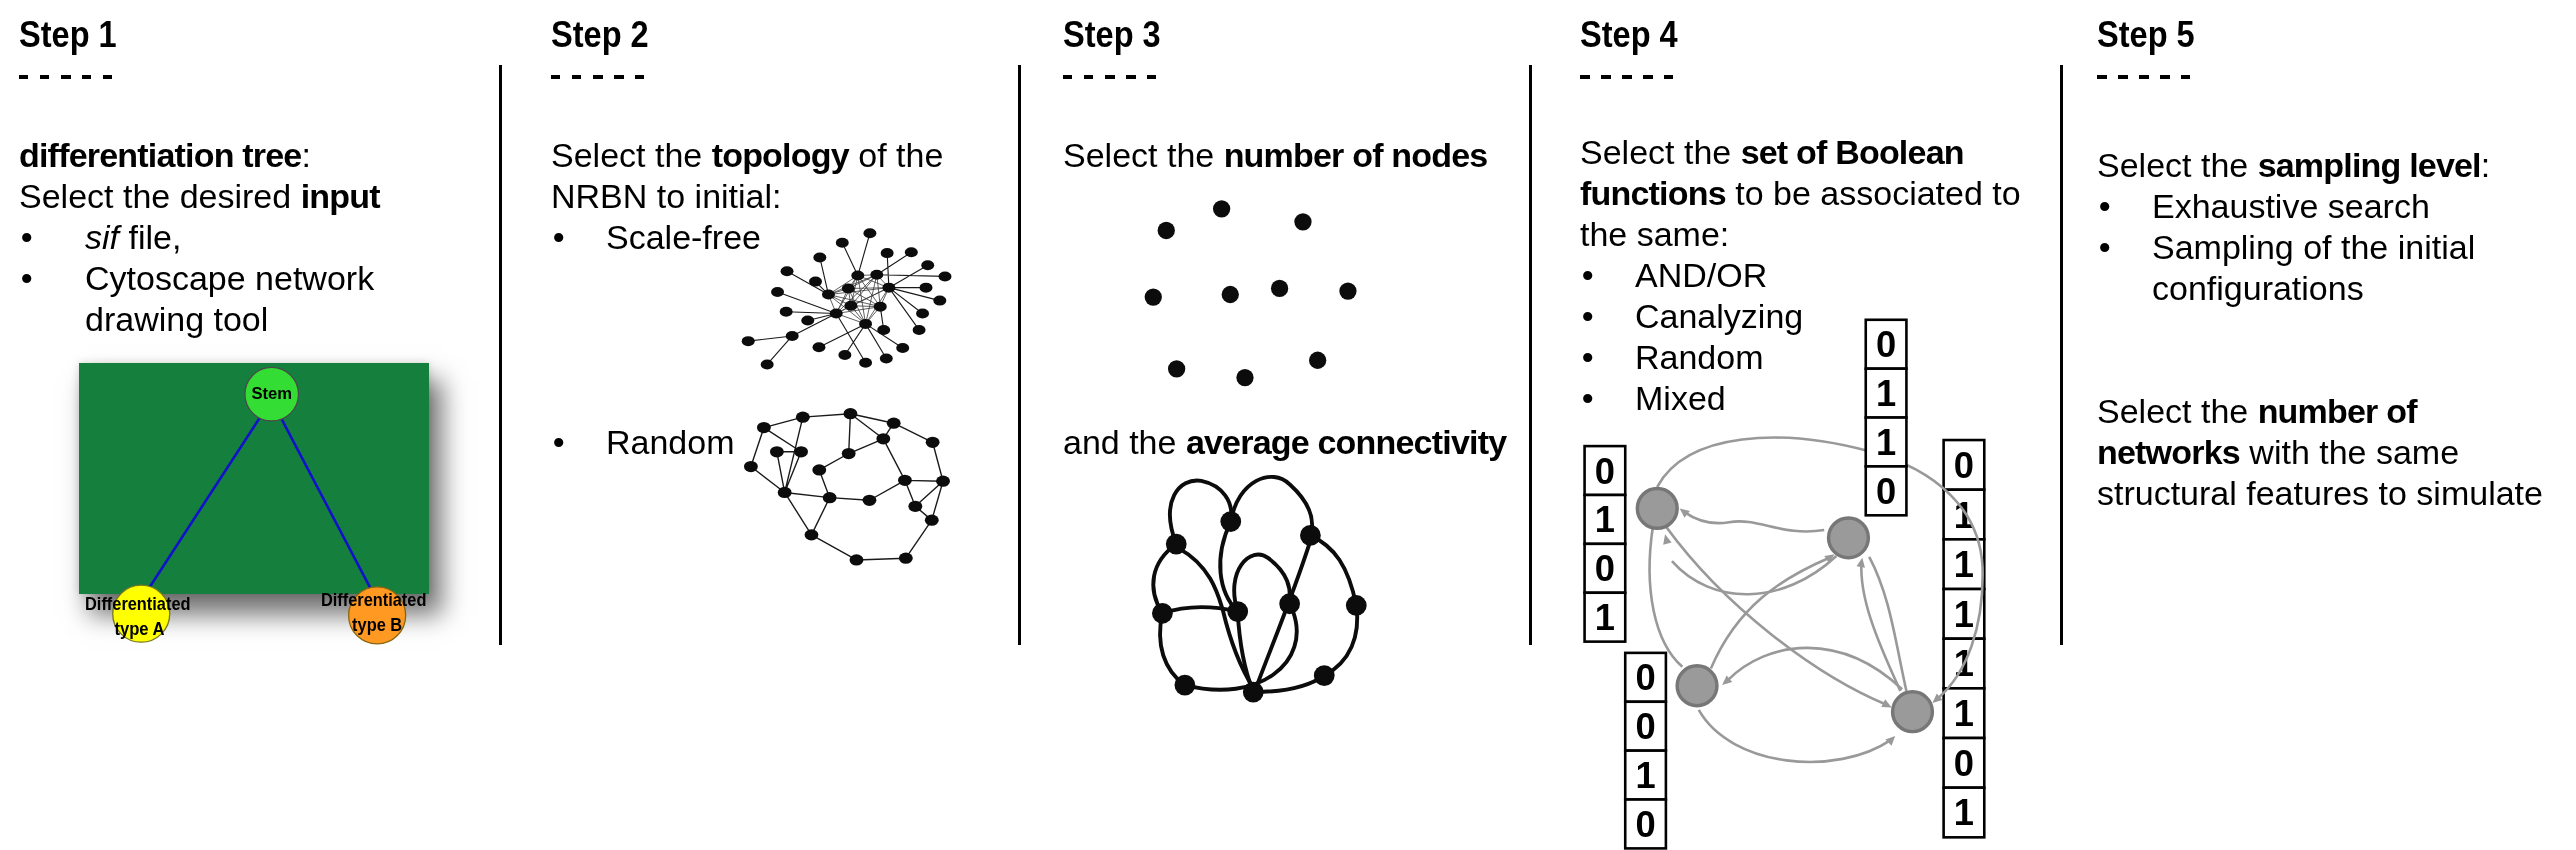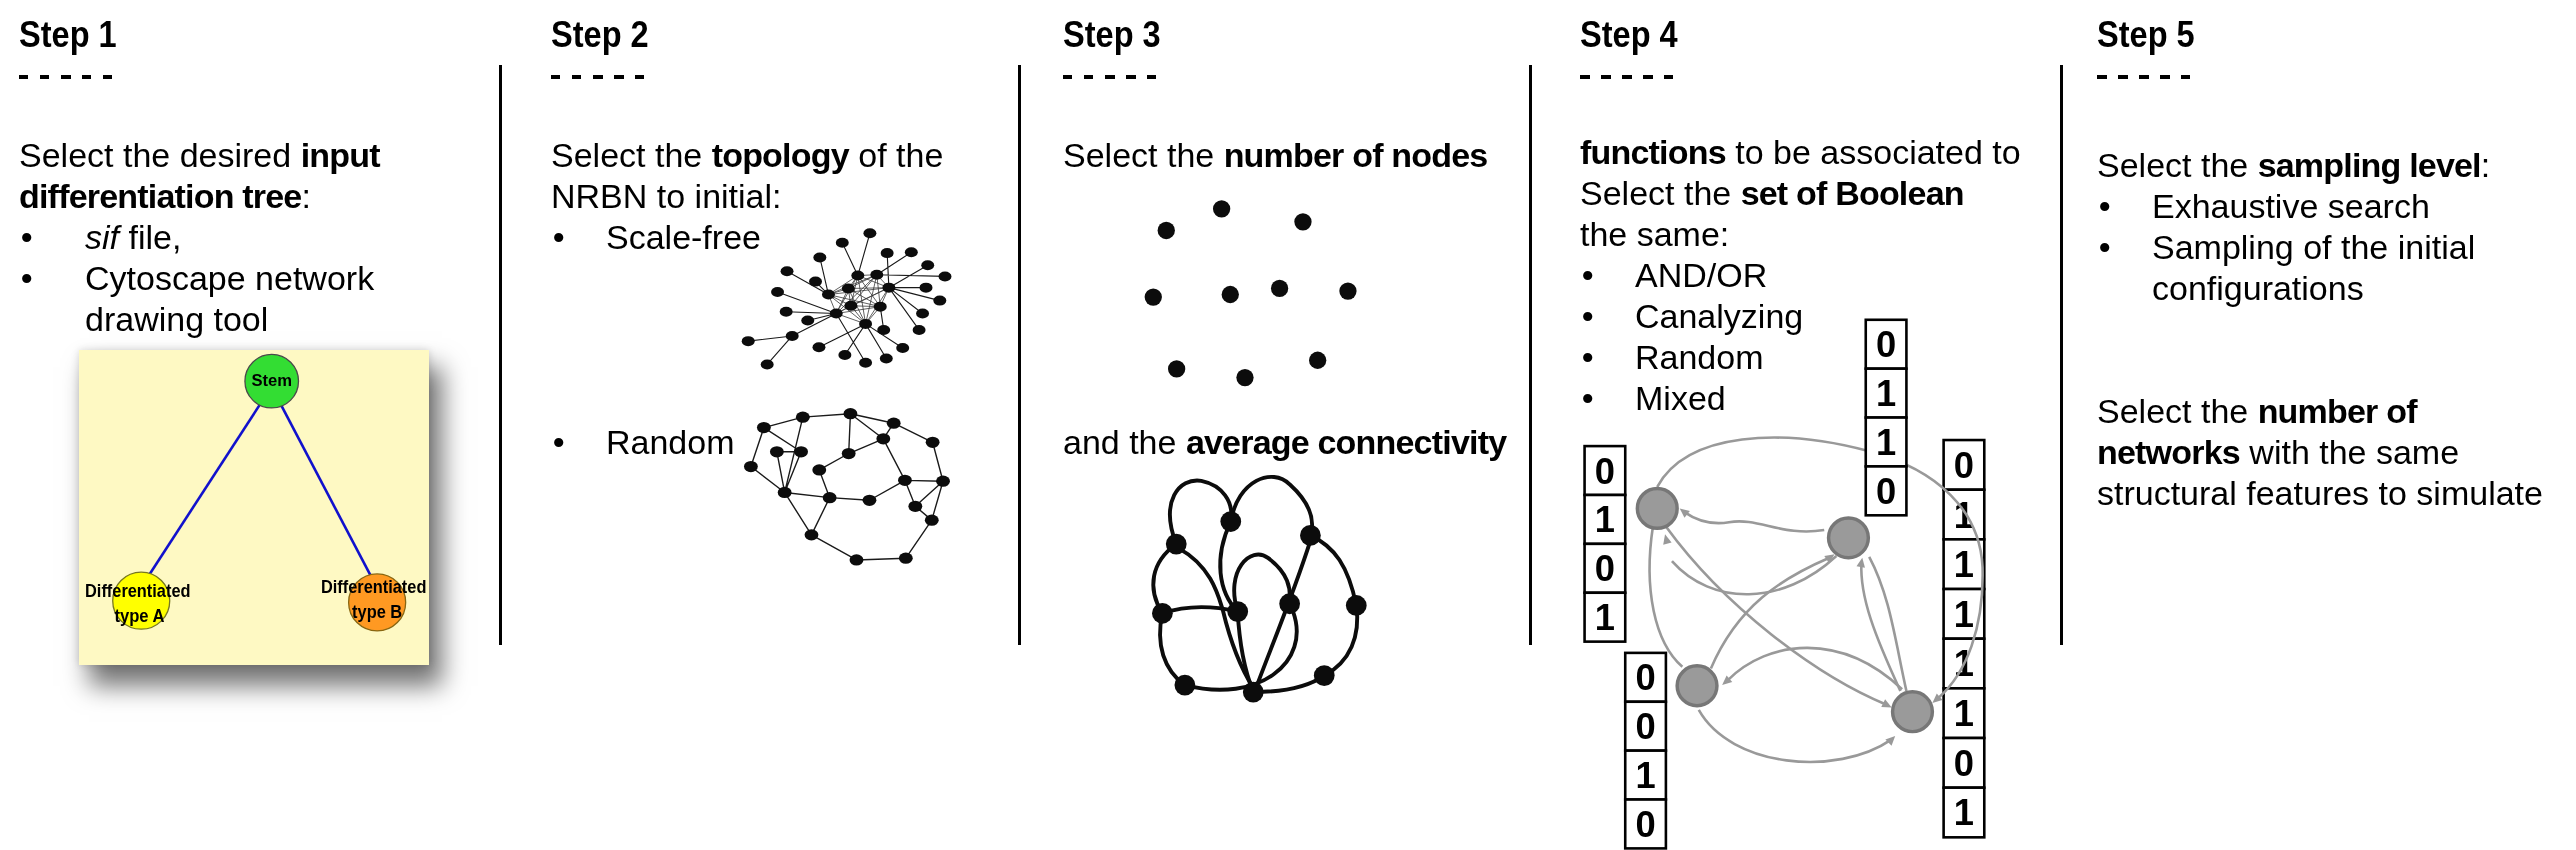--- a/index.html
+++ b/index.html
@@ -26,22 +26,22 @@
 <div class="dash" style="left:19px"></div>
 <div class="hd" style="left:551px">Step 2</div>
 <div class="dash" style="left:551px"></div>
 <div class="hd" style="left:1063px">Step 3</div>
 <div class="dash" style="left:1063px"></div>
 <div class="hd" style="left:1580px">Step 4</div>
 <div class="dash" style="left:1580px"></div>
 <div class="hd" style="left:2097px">Step 5</div>
 <div class="dash" style="left:2097px"></div>
 <div class="txt" style="left:19px;top:135px">
+<div><b>differentiation tree</b>:</div>
 <div>Select the desired <b>input</b></div>
-<div><b>differentiation tree</b>:</div>
 <div class="li1"><span class="bu">•</span><i>sif</i> file,</div>
 <div class="li1"><span class="bu">•</span>Cytoscape network</div>
 <div class="ind1">drawing tool</div>
 </div>
 <div class="txt" style="left:551px;top:135px">
 <div>Select the <b>topology</b> of the</div>
 <div>NRBN to initial:</div>
 <div class="li"><span class="bu">•</span>Scale-free</div>
 <div class="blank"></div>
       <div class="blank"></div>
@@ -53,40 +53,40 @@
 <div>Select the <b>number of nodes</b></div>
 <div class="blank"></div>
       <div class="blank"></div>
       <div class="blank"></div>
 <div class="blank"></div>
       <div class="blank"></div>
       <div class="blank"></div>
 <div>and the <b>average connectivity</b></div>
 </div>
 <div class="txt" style="left:1580px;top:132px">
+<div>Select the <b>set of Boolean</b></div>
 <div><b>functions</b> to be associated to</div>
-<div>Select the <b>set of Boolean</b></div>
 <div>the same:</div>
 <div class="li"><span class="bu">•</span>AND/OR</div>
 <div class="li"><span class="bu">•</span>Canalyzing</div>
 <div class="li"><span class="bu">•</span>Random</div>
 <div class="li"><span class="bu">•</span>Mixed</div>
 </div>
 <div class="txt" style="left:2097px;top:145px">
 <div>Select the <b>sampling level</b>:</div>
 <div class="li"><span class="bu">•</span>Exhaustive search</div>
 <div class="li"><span class="bu">•</span>Sampling of the initial</div>
 <div class="ind">configurations</div>
 <div class="blank"></div>
       <div class="blank"></div>
 <div>Select the <b>number of</b></div>
 <div><b>networks</b> with the same</div>
 <div>structural features to simulate</div>
 </div>
-<div style="position:absolute;left:79px;top:350px;width:350px;height:315px;background:#fef9c3;box-shadow:0 0 7.8px rgba(0,0,0,0.15), 11.2px 19px 24px 1.7px rgba(0,0,0,0.55)">
+<div style="position:absolute;left:79px;top:363px;width:350px;height:231px;background:#15803d;box-shadow:0 0 7.8px rgba(0,0,0,0.15), 11.2px 19px 24px 1.7px rgba(0,0,0,0.55)">
 <svg width="350" height="281" viewBox="0 0 405 325" style="overflow:visible;position:static">
 <line x1="210" y1="62" x2="80" y2="262" stroke="#1111CC" stroke-width="3"></line>
 <line x1="233" y1="62" x2="339" y2="264" stroke="#1111CC" stroke-width="3"></line>
 <circle cx="223" cy="36" r="31" fill="#33DD33" stroke="#4a4a4a" stroke-width="1.5"></circle>
 <circle cx="72" cy="290" r="33" fill="#FFFF00" stroke="#777720" stroke-width="1.5"></circle>
 <circle cx="345" cy="292" r="33" fill="#FF9922" stroke="#886611" stroke-width="1.5"></circle>
 <text x="223" y="42" font-size="19" font-weight="bold" text-anchor="middle" textLength="47" lengthAdjust="spacingAndGlyphs">Stem</text>
 <text x="68" y="286" font-size="22" font-weight="bold" text-anchor="middle" textLength="122" lengthAdjust="spacingAndGlyphs">Differentiated</text>
 <text x="70" y="315" font-size="22" font-weight="bold" text-anchor="middle" textLength="58" lengthAdjust="spacingAndGlyphs">type A</text>
 <text x="341" y="281" font-size="22" font-weight="bold" text-anchor="middle" textLength="122" lengthAdjust="spacingAndGlyphs">Differentiated</text>

